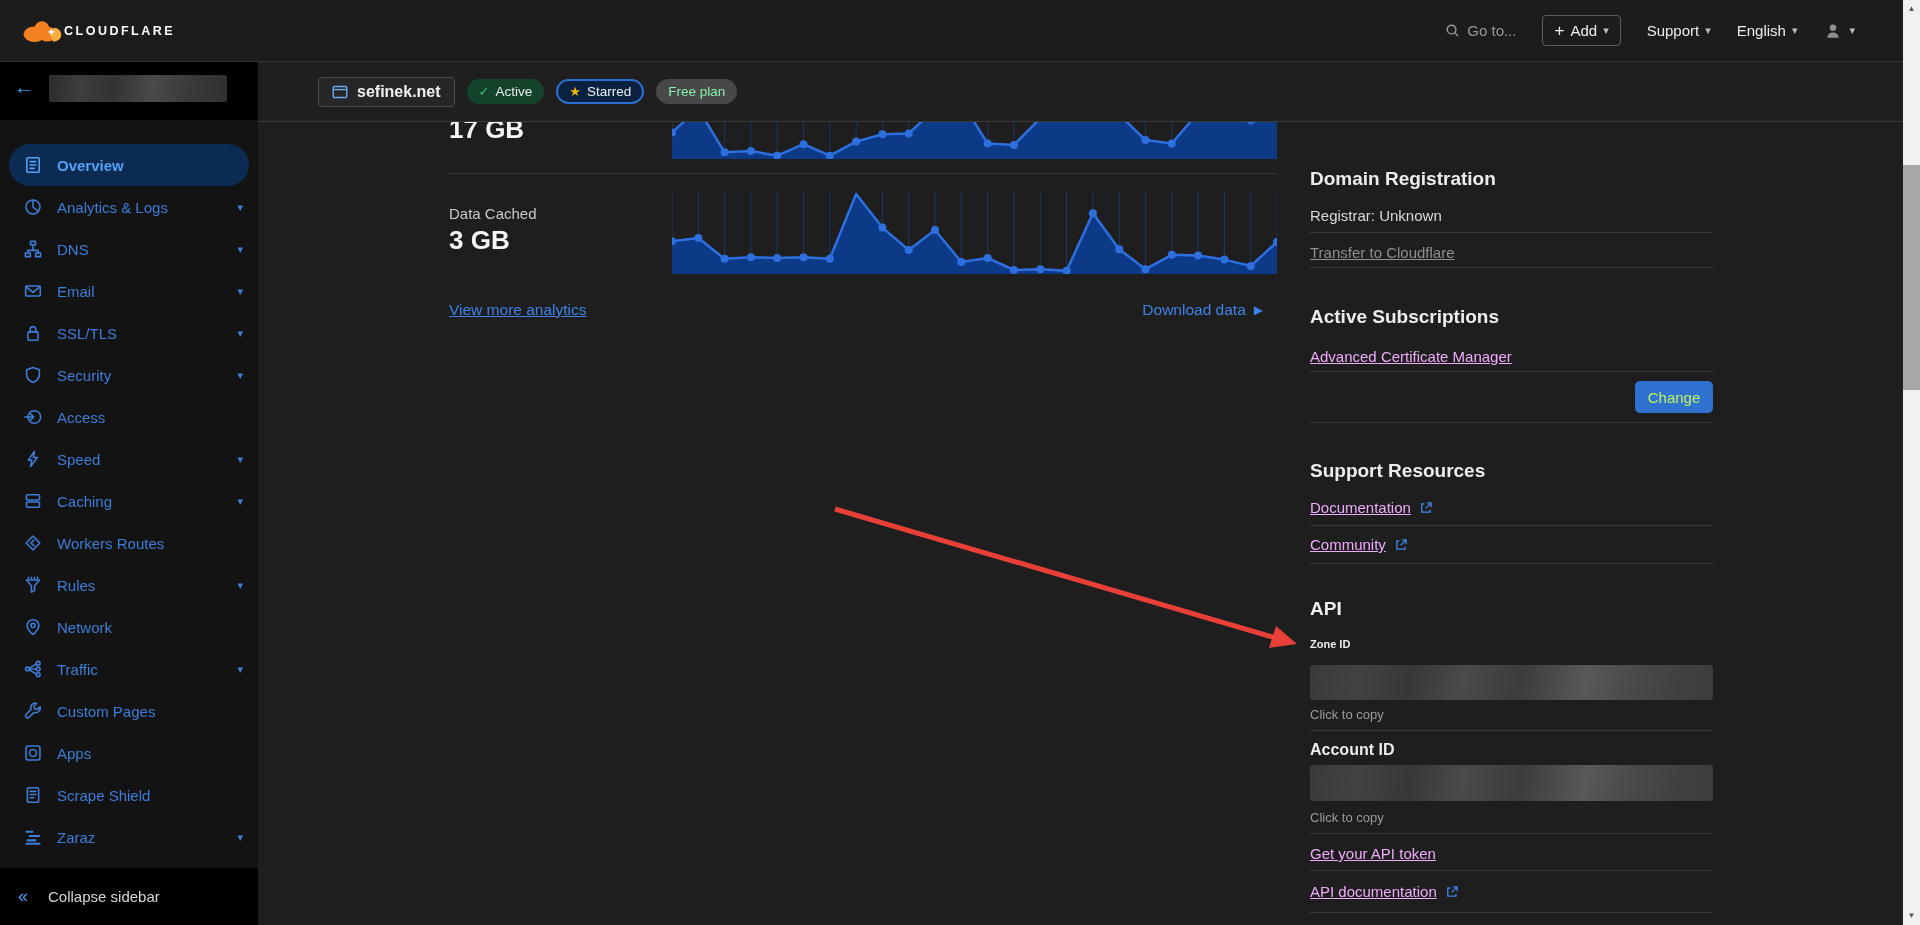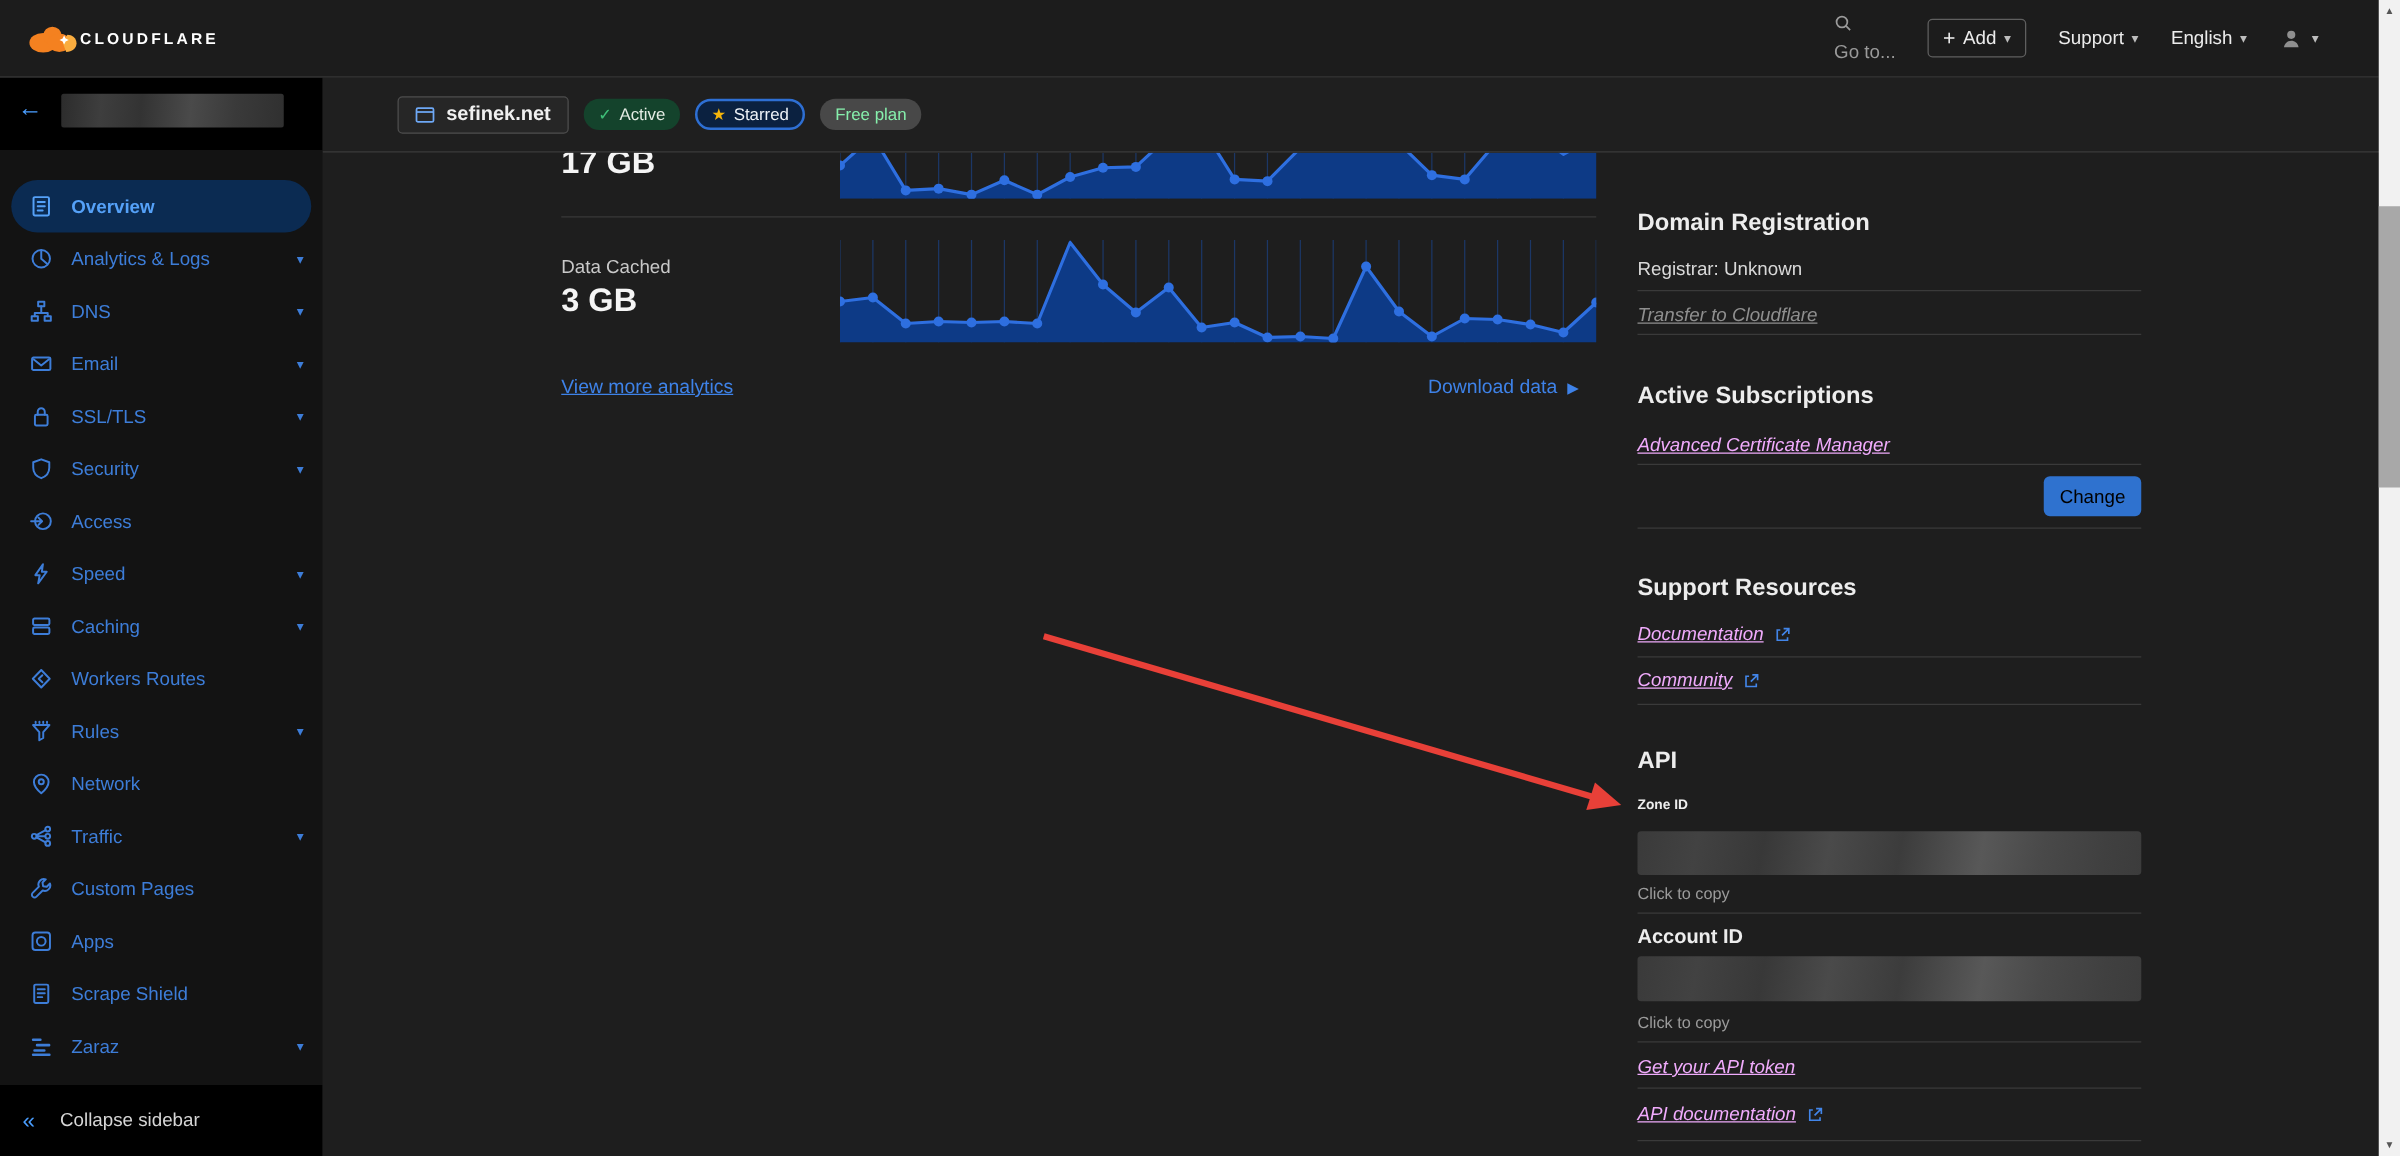--- a/index.html
+++ b/index.html
@@ -6,21 +6,21 @@
   html,body { width:1920px; height:925px; overflow:hidden; background:#1e1e1e;
     font-family:"Liberation Sans", sans-serif; }
   #app { position:relative; width:1920px; height:925px; overflow:hidden; background:#1e1e1e; }
 
   
   #topbar { position:absolute; left:0; top:0; width:1903px; height:62px; background:#1c1c1c;
     border-bottom:1px solid #343434; display:flex; align-items:center; justify-content:space-between; z-index:30; }
   .logo { display:flex; flex-direction:row; align-items:center; margin-left:18px; cursor:pointer; }
   .logo-text { color:#fff; font-size:12.5px; font-weight:bold; letter-spacing:2.5px; margin-top:1px; }
   .tb-right { display:flex; align-items:center; gap:26px; margin-right:48px; }
-  .goto { display:flex; gap:7px; color:#9a9a9a; font-size:15px; cursor:pointer;flex-direction:column; }
+  .goto { display:flex; align-items:center; gap:7px; color:#9a9a9a; font-size:15px; cursor:pointer; }
   .add-btn { display:flex; align-items:center; gap:6px; background:none; border:1px solid #5f5f5f;
     border-radius:4px; color:#ececec; font-size:15px; padding:6px 11px; cursor:pointer;
     font-family:"Liberation Sans", sans-serif; }
   .add-btn .plus { font-size:17px; line-height:12px; }
   .tb-item { display:flex; align-items:center; gap:6px; color:#ececec; font-size:15px; cursor:pointer; }
   .caret { color:#bdbdbd; font-size:11px; }
   .user-icon { color:#8f8f8f; display:flex; align-items:center; }
 
   
   #scrollbar { position:absolute; right:0; top:0; width:17px; height:925px; background:#f1f1f1; z-index:60; }
@@ -70,26 +70,26 @@
   .link { color:#3e82e8; font-size:15.5px; text-decoration:underline; cursor:pointer; }
   .view-more { position:absolute; left:0; top:179px; }
   .download { position:absolute; right:14px; top:179px; display:flex; align-items:center; gap:8px;
     color:#3e82e8; font-size:15.5px; cursor:pointer; }
   .download .tri { font-size:12px; }
 
   
   #right-col { position:absolute; left:1052px; top:0; width:403px; height:803px; }
   .rhead { position:absolute; left:0; color:#ededed; font-size:19px; font-weight:700; }
   .rtext { position:absolute; left:0; color:#d9d9d9; font-size:15px; }
-  .rlink { position:absolute; left:0; display:flex; align-items:center; gap:8px;font-style:italic; }
+  .rlink { position:absolute; left:0; display:flex; align-items:center; gap:8px; }
   .rlink a { color:#f0abfc; font-size:15px; text-decoration:underline; cursor:pointer; }
   .rlink.muted a { color:#8f8f8f; }
   .rdiv { position:absolute; left:0; width:403px; height:1px; background:#3a3a3a; }
   .change-btn { position:absolute; left:325px; width:78px; height:32px; background:#2f72cf; border:none;
-    border-radius:5px; color:#000000; font-size:15px; cursor:pointer; font-family:"Liberation Sans", sans-serif; }
+    border-radius:5px; color:#bef264; font-size:15px; cursor:pointer; font-family:"Liberation Sans", sans-serif; }
   .id-box { position:absolute; left:0; width:403px; border-radius:3px; cursor:pointer;
     background:linear-gradient(100deg,#3a3a3a 0%,#424242 12%,#383838 25%,#4a4a4a 38%,#3c3c3c 52%,#585858 68%,#494949 80%,#404040 92%,#3c3c3c 100%); }
   .copy-hint { position:absolute; left:0; color:#9b9b9b; font-size:13px; }
   .ext-icon { display:inline-flex; }
 
   #arrow-overlay { position:absolute; left:0; top:0; width:1920px; height:925px; pointer-events:none; z-index:50; }
 </style>
 </head>
 <body>
 

